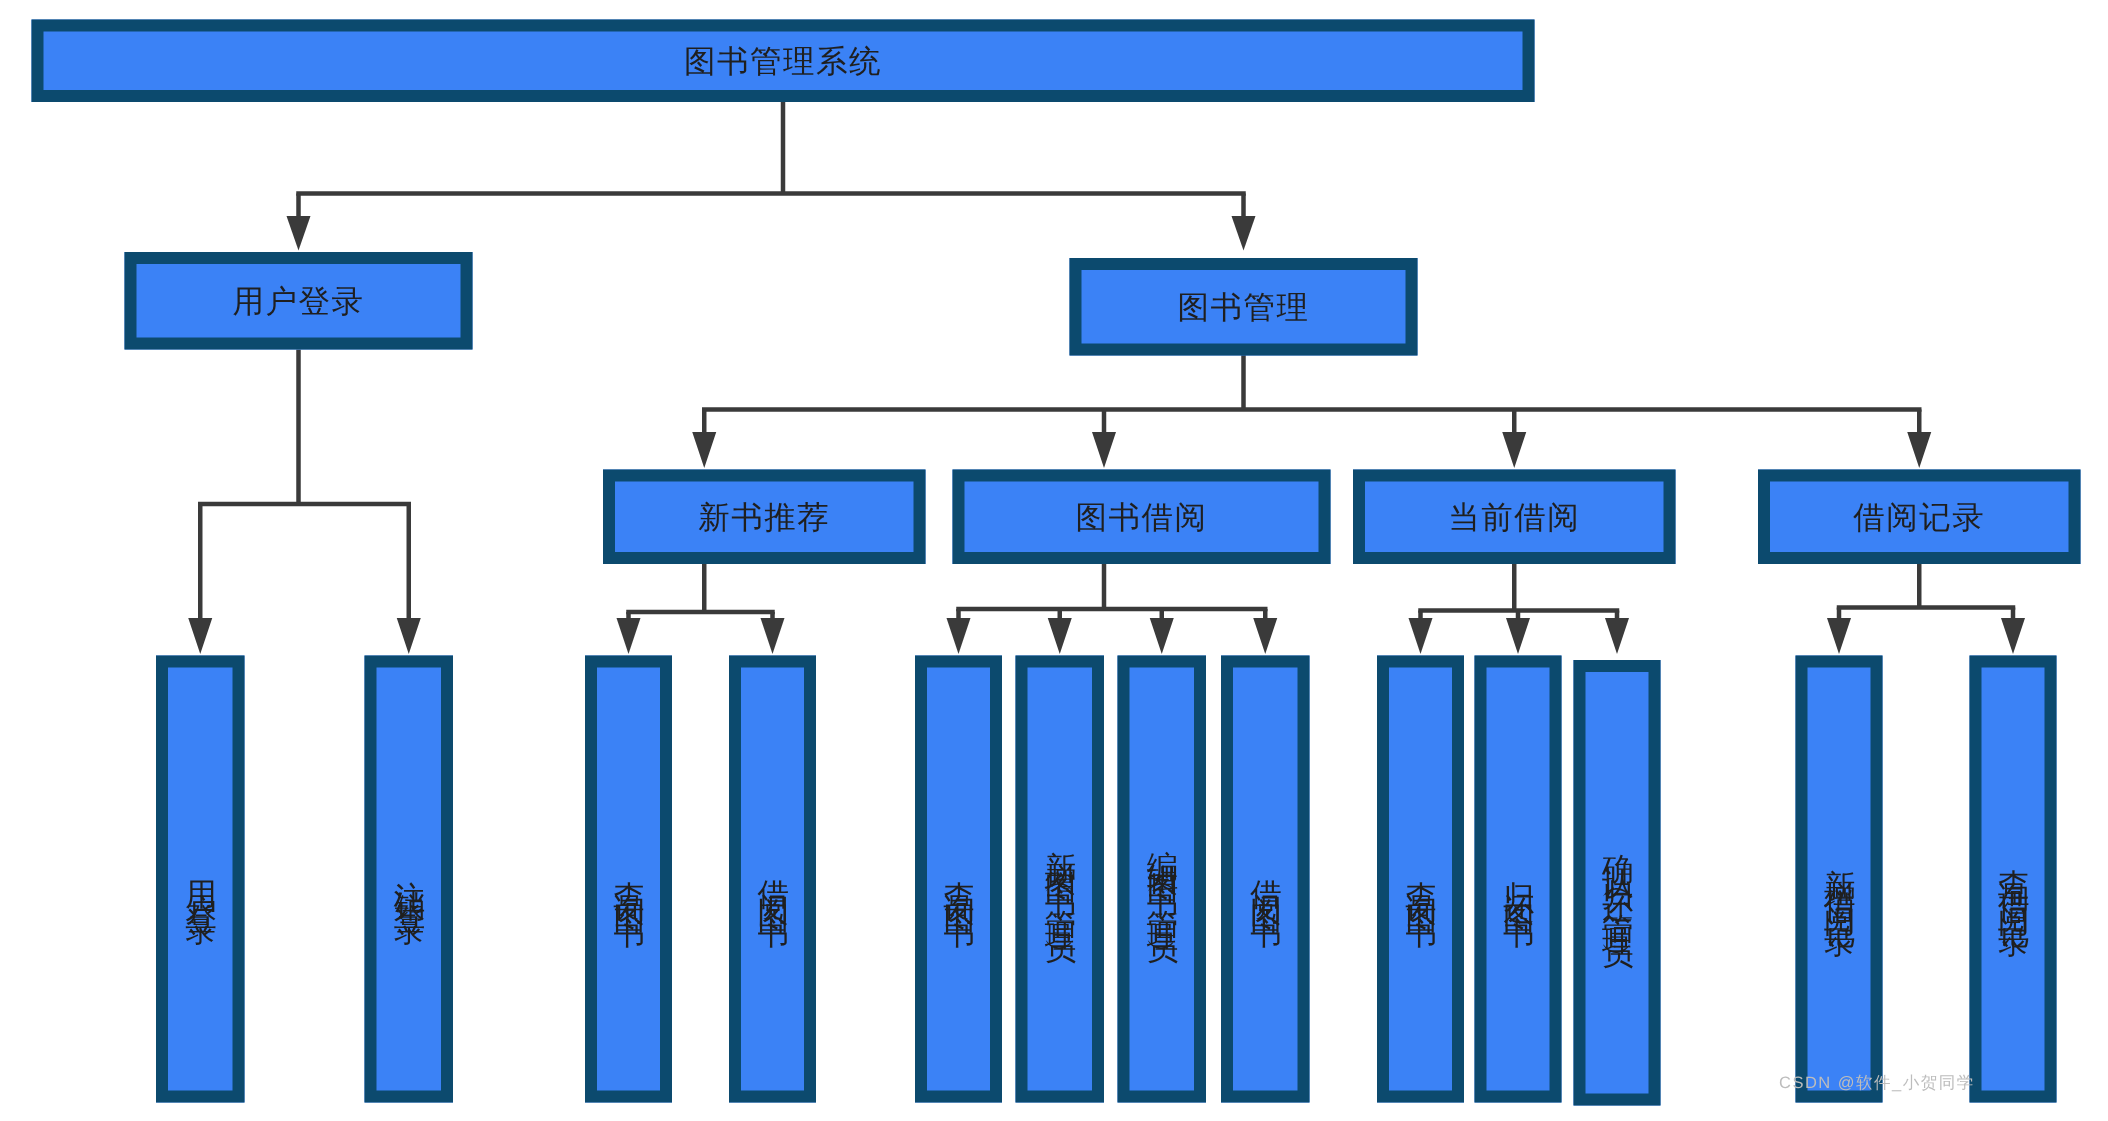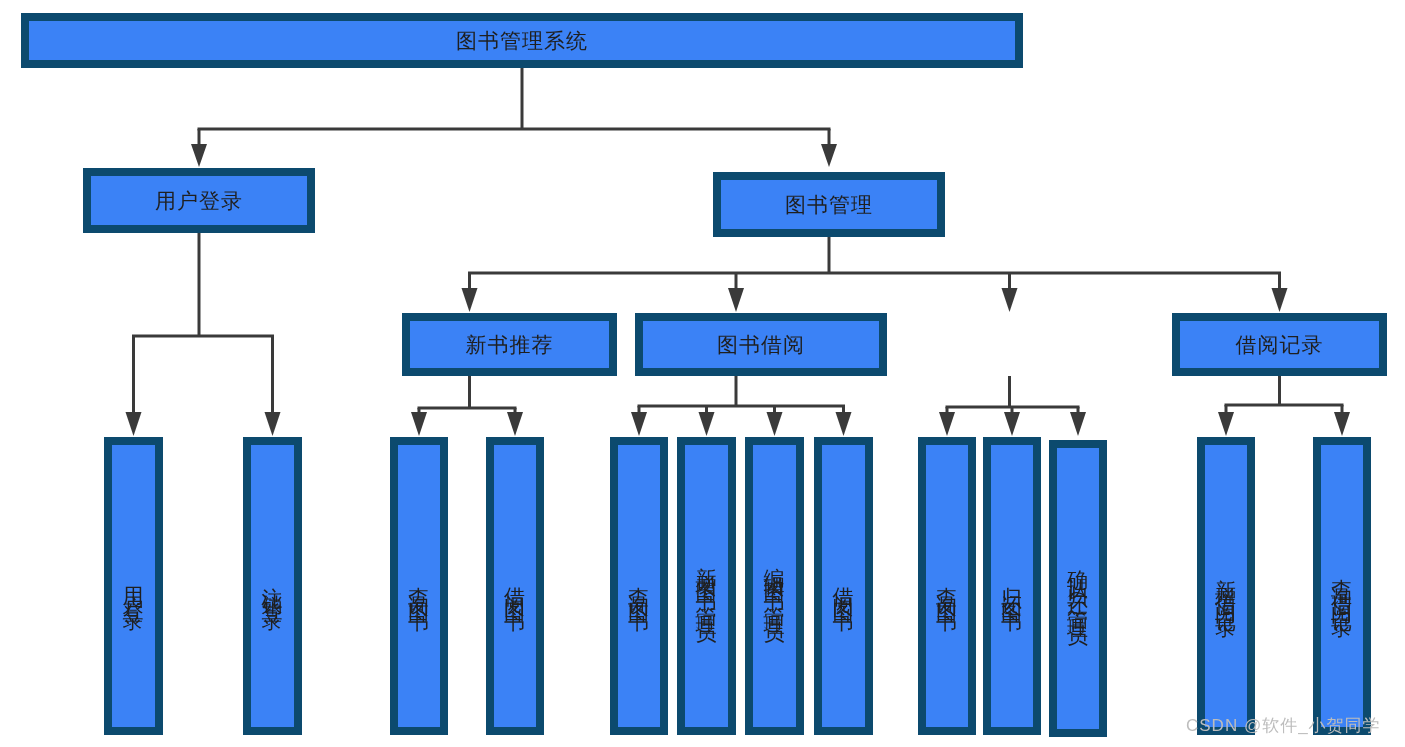--- a/index.html
+++ b/index.html
@@ -25,21 +25,21 @@
     writing-mode:vertical-rl;
     text-orientation:mixed;
     letter-spacing:0.38em;
     font-size:21px;
     line-height:1;
     white-space:nowrap;
   }
   #watermark {
     position:absolute;
     left:1186px; top:714px;
-    font-size:17px;
+    font-size:11px;
     color:#bdbdbd;
     letter-spacing:1px;
     z-index:3;
     white-space:nowrap;
   }
   line { stroke:#3a3a3a; stroke-width:3; }
   polygon { fill:#3a3a3a; }
 </style>
 </head>
 <body>
@@ -132,20 +132,23 @@
   <div class="box" style="left:713px; top:172px; width:232px; height:65px;">
     <span class="hlabel">图书管理</span>
   </div>
 
   <div class="box" style="left:362px; top:313px; width:215px; height:63px;margin-left:40px;">
     <span class="hlabel">新书推荐</span>
   </div>
   <div class="box" style="left:598px; top:313px; width:252px; height:63px;margin-left:37px;">
     <span class="hlabel">图书借阅</span>
   </div>
+  <div class="box" style="left:902px; top:313px; width:215px; height:63px;">
+    <span class="hlabel">当前借阅</span>
+  </div>
   <div class="box" style="left:1172px; top:313px; width:215px; height:63px;">
     <span class="hlabel">借阅记录</span>
   </div>
 
   <div class="box" style="left:104px; top:437px; width:59px; height:298px;">
     <span class="vlabel">用户登录</span>
   </div>
   <div class="box" style="left:243px; top:437px; width:59px; height:298px;">
     <span class="vlabel">注销登录</span>
   </div>

